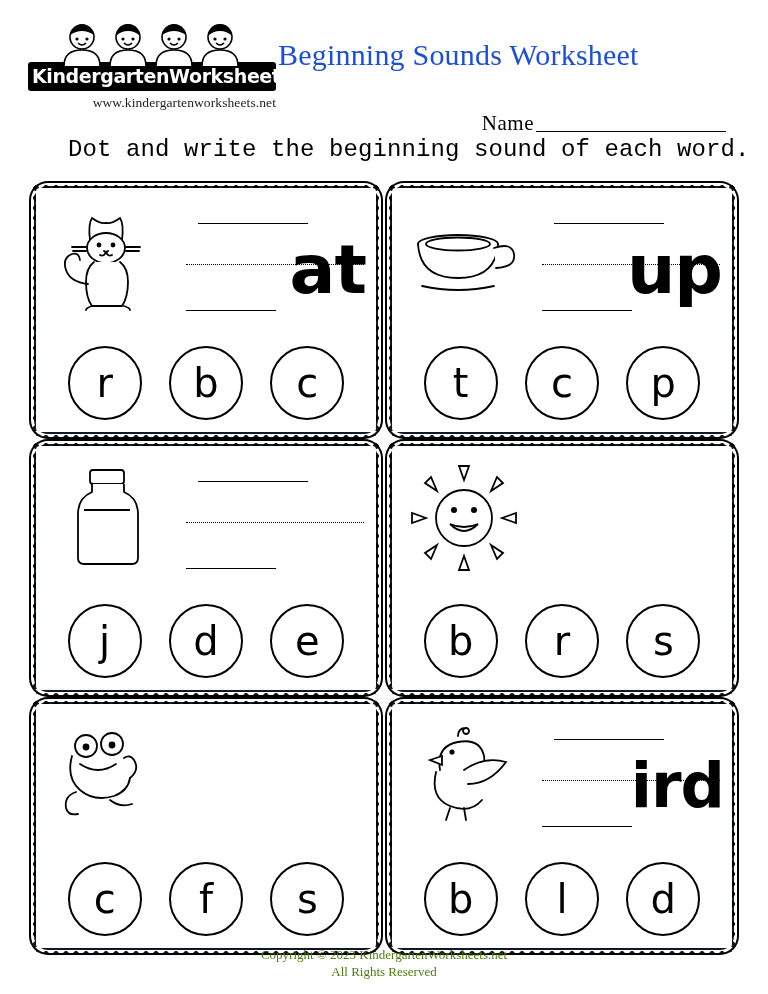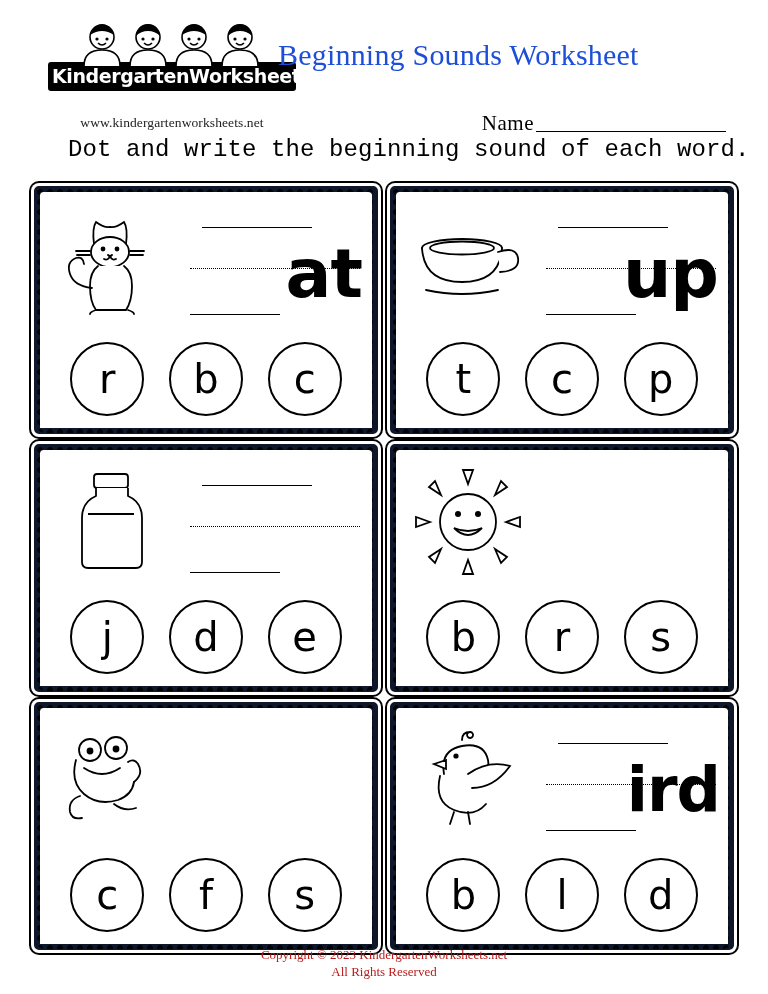--- a/index.html
+++ b/index.html
@@ -16,24 +16,24 @@
     position: relative;
   }
 
   
   .header {
     position: relative;
     height: 148px;
   }
   .logo-block {
     position: absolute;
-    left: 48px;
+    left: 28px;
     top: 22px;
     width: 248px;
-    text-align: center;
+    text-align: right;
   }
   .logo-kids {
     display: block;
     margin: 0 auto;
     width: 196px;
     height: 44px;
   }
   .logo-banner {
     margin-top: -4px;
     background: #000000;
@@ -41,21 +41,21 @@
     font-family: "DejaVu Sans", sans-serif;
     font-weight: bold;
     font-size: 19px;
     letter-spacing: -0.4px;
     padding: 3px 4px 4px 4px;
     border-radius: 3px;
     white-space: nowrap;
   }
   .logo-banner .dotnet { font-size: 15px; }
   .logo-url {
-    margin-top: 24px;
+    margin-top: 4px;
     font-family: "Liberation Serif", serif;
     font-size: 13.5px;
     color: #222;
     letter-spacing: 0.1px;
   }
   .title {
     position: absolute;
     left: 278px;
     top: 38px;
     font-family: "Liberation Serif", serif;
@@ -98,22 +98,22 @@
     width: 700px;
     display: flex;
     flex-wrap: wrap;
     gap: 10px 12px;
   }
   .card {
     position: relative;
     width: 344px;
     height: 248px;
     box-sizing: border-box;
-    border: 6px solid #0f172a;
-    border-radius: 5px;
+    border: 2px solid #0f172a;
+    border-radius: 14px;
     
     box-shadow: 0 0 0 3px #fff, 0 0 0 5px #000;
     background: #fff;
   }
   .card::before {
     content: "";
     position: absolute;
     left: -5px; top: -5px; right: -5px; bottom: -5px;
     border-radius: 10px;
     background:
@@ -207,21 +207,21 @@
 
   
   .footer {
     position: absolute;
     left: 0;
     right: 0;
     bottom: 14px;
     text-align: center;
     font-family: "Liberation Serif", serif;
     font-size: 13px;
-    color: #b91c1c;
+    color: #4d7c0f;
     line-height: 17px;
   }
 </style>
 </head>
 <body>
 
 <div class="header">
 
   <div class="logo-block">
     <svg class="logo-kids" viewBox="0 0 196 44">

